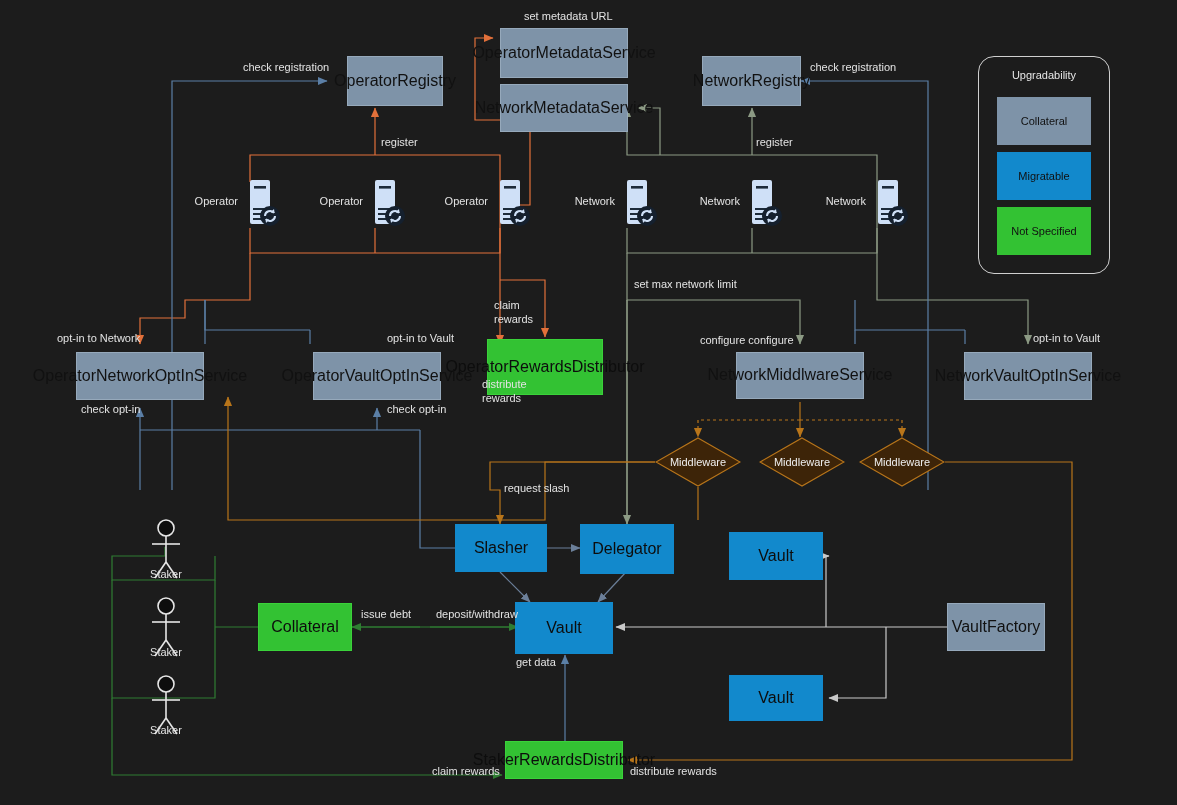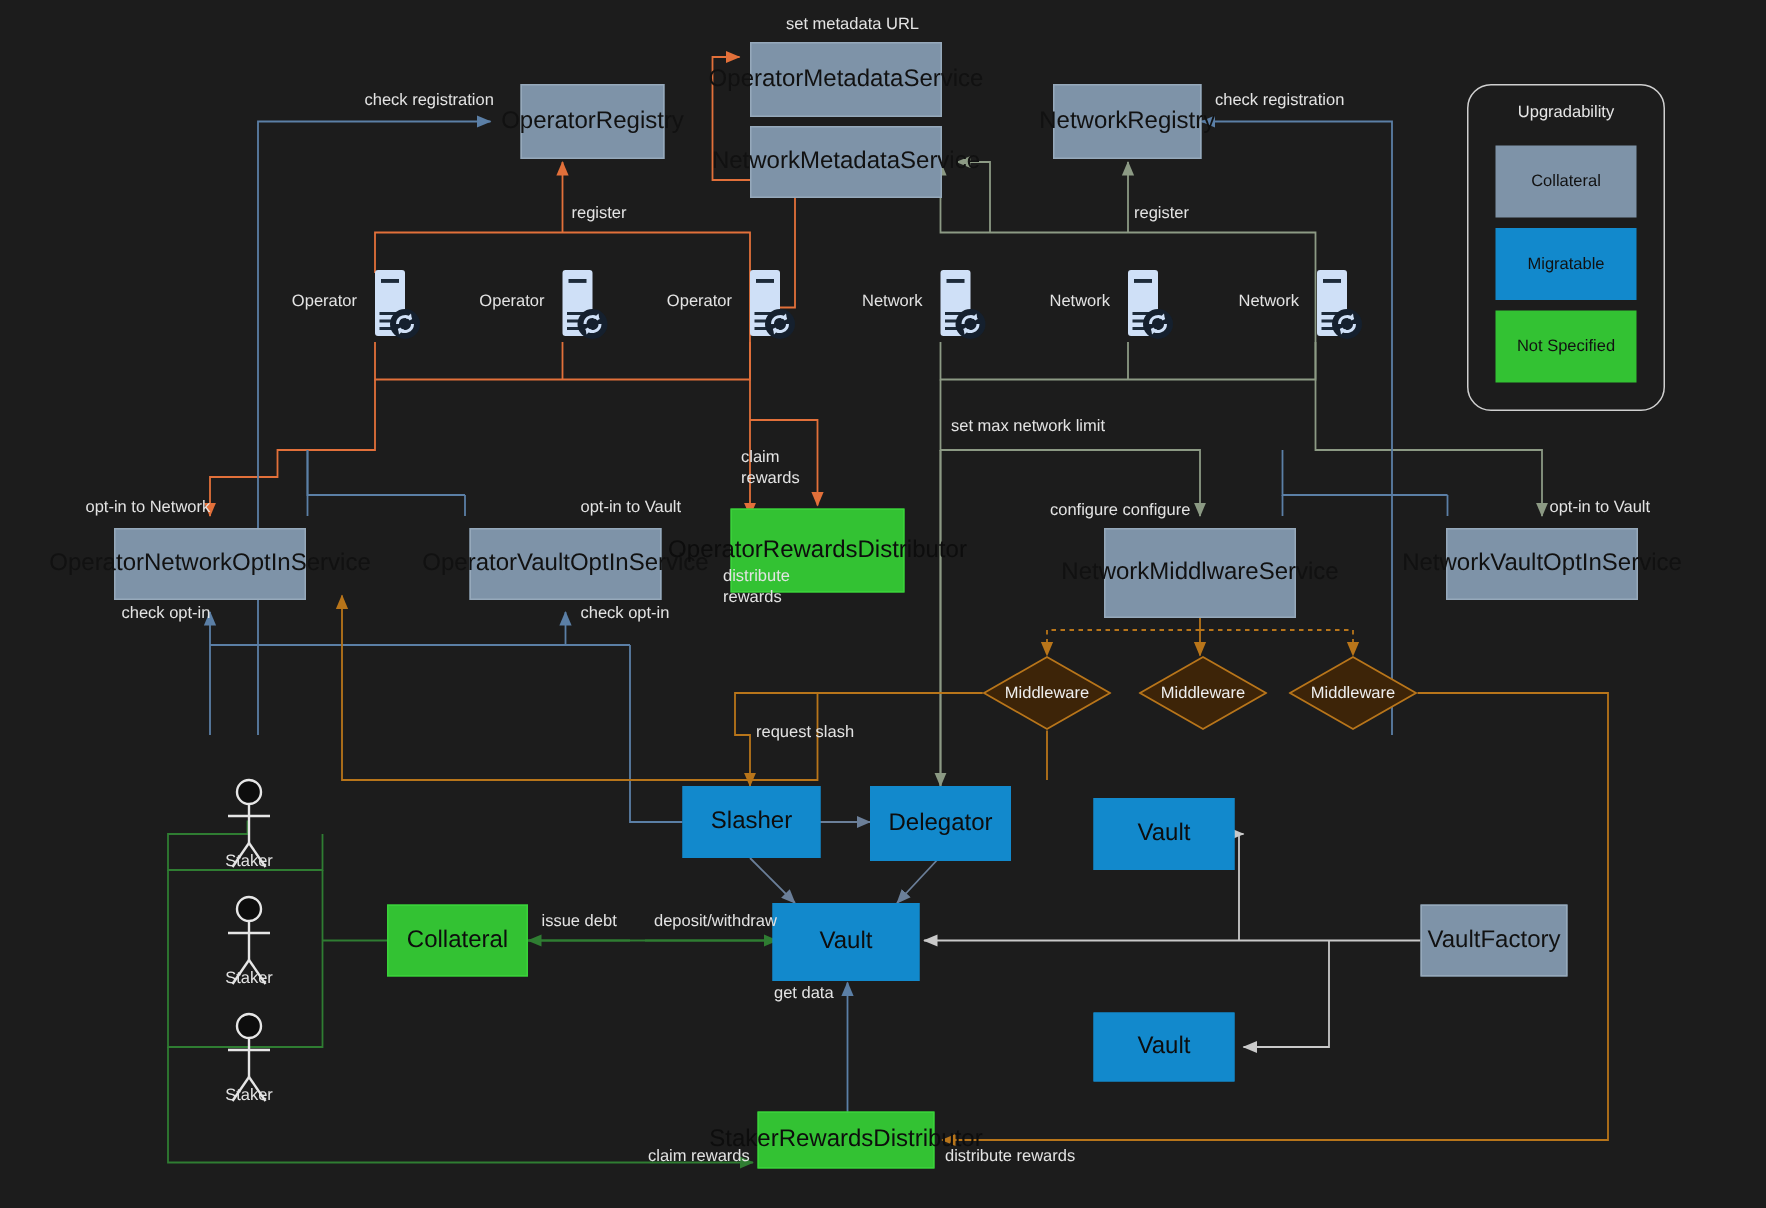--- a/index.html
+++ b/index.html
@@ -139,21 +139,21 @@
   <div class="node n-immutable" style="left:500px;top:84px;width:128px;height:48px;">NetworkMetadataService</div>
 
   <div class="node n-immutable" style="left:702px;top:56px;width:99px;height:50px;">NetworkRegistry</div>
 
   <div class="node n-immutable" style="left:76px;top:352px;width:128px;height:48px;">OperatorNetworkOptInService</div>
 
   <div class="node n-immutable" style="left:313px;top:352px;width:128px;height:48px;">OperatorVaultOptInService</div>
 
   <div class="node n-green" style="left:487px;top:339px;width:116px;height:56px;">OperatorRewardsDistributor</div>
 
-  <div class="node n-immutable" style="left:736px;top:352px;width:128px;height:60px;">NetworkMiddlwareService</div>
+  <div class="node n-immutable" style="left:736px;top:352px;width:128px;height:47px;">NetworkMiddlwareService</div>
 
   <div class="node n-immutable" style="left:964px;top:352px;width:128px;height:48px;">NetworkVaultOptInService</div>
 
   <div class="node n-migratable" style="left:455px;top:524px;width:92px;height:48px;">Slasher</div>
 
   <div class="node n-migratable" style="left:580px;top:524px;width:94px;height:50px;">Delegator</div>
 
   <div class="node n-migratable" style="left:515px;top:602px;width:98px;height:52px;">Vault</div>
 
   <div class="node n-migratable" style="left:729px;top:532px;width:94px;height:48px;">Vault</div>

